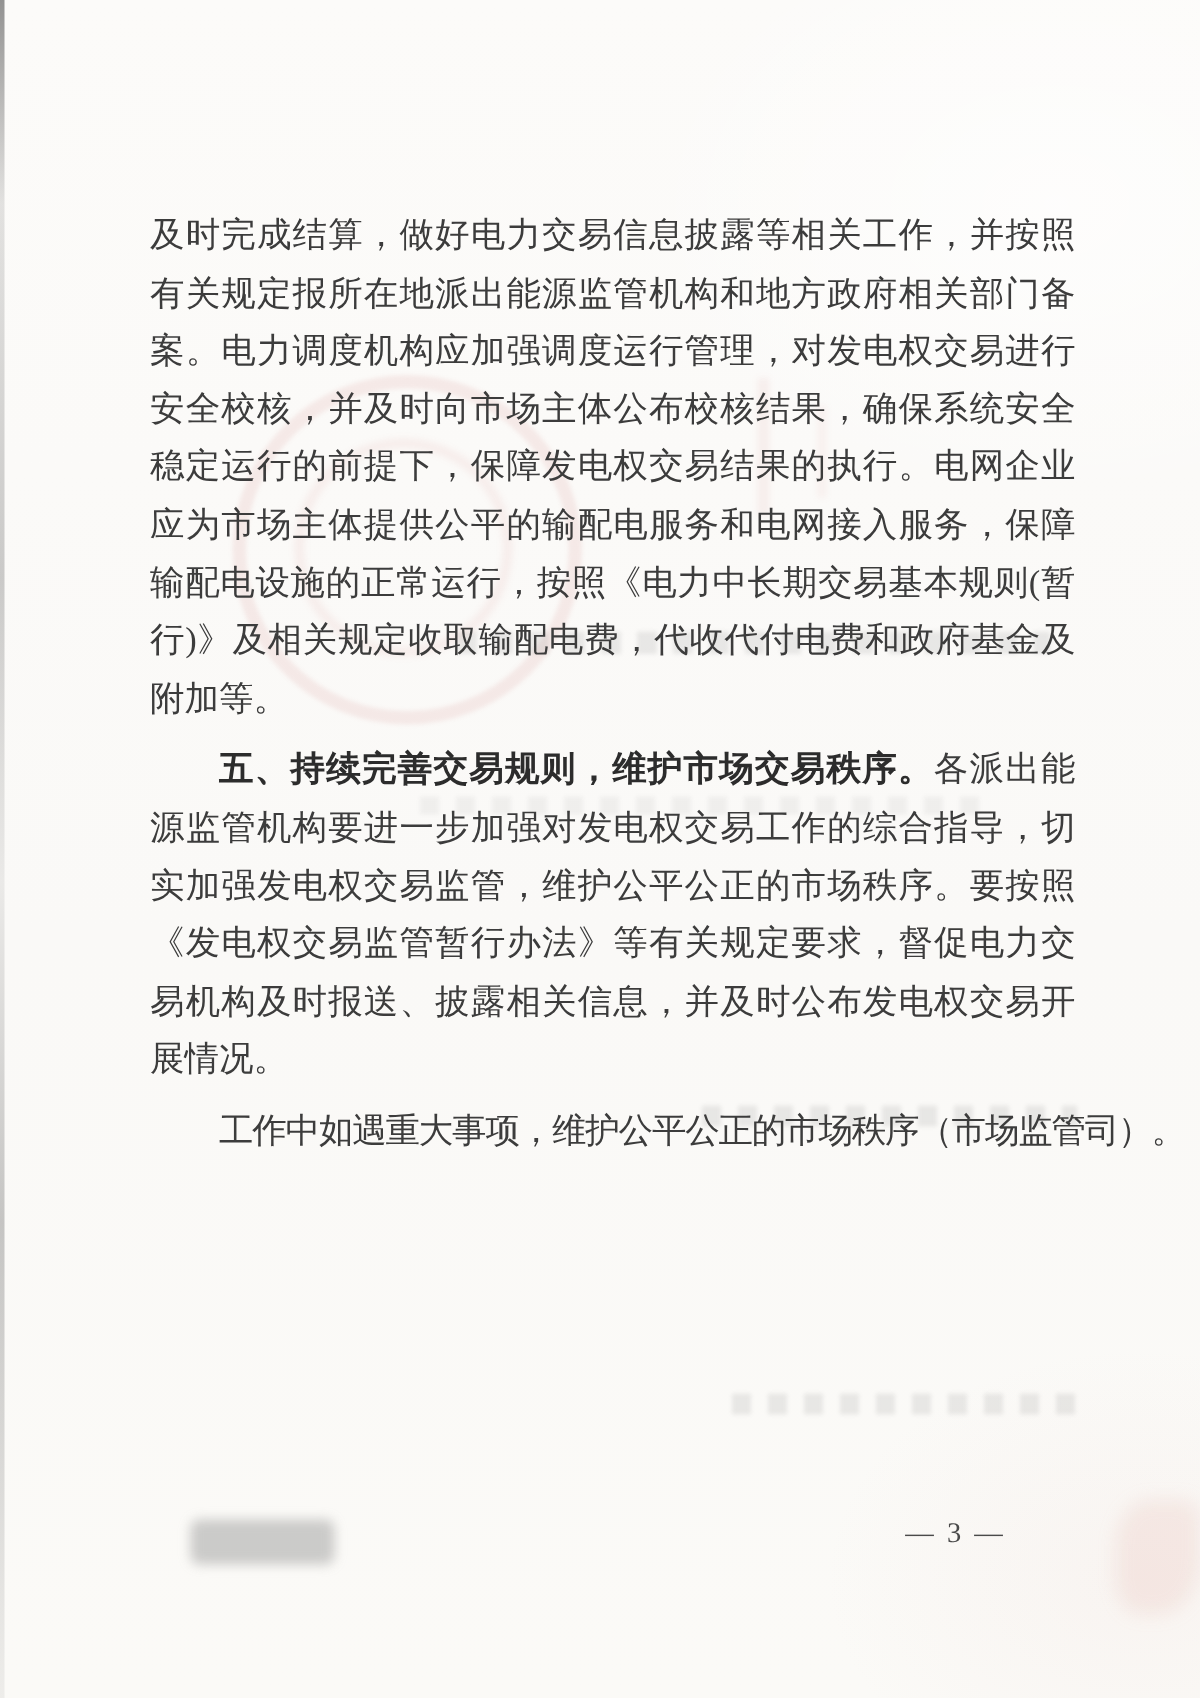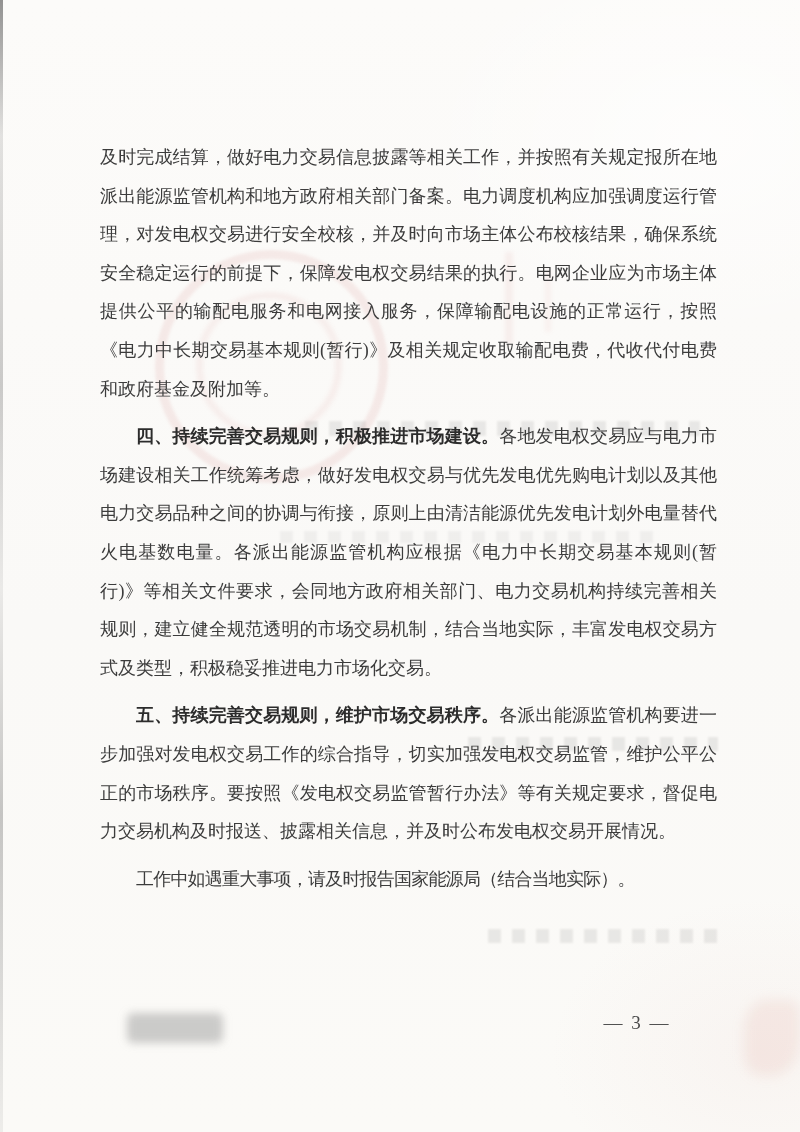--- a/index.html
+++ b/index.html
@@ -32,21 +32,21 @@
       rgba(120,120,120,.12) 52%,
       rgba(85,85,85,.32) 72%,
       rgba(120,120,120,.10) 100%);
   }
   .doc-body {
     position: absolute;
     left: 100px;
     top: 138px;
     width: 617px;
     color: #3c3c3c;
-    font-size: 18px;
+    font-size: 23px;
     line-height: 38.6px;
     text-align: justify;
   }
   .para { margin: 0; }
   .para + .para { margin-top: 9px; }
   .para.indent { text-indent: 2em; }
   .seg.bold {
     font-weight: 700;
     color: #2c2c2c;
   }
@@ -137,20 +137,19 @@
   <div class="seal-trace-2"></div>
   <div class="bleed bleed-1"></div>
   <div class="bleed bleed-2"></div>
   <div class="bleed bleed-3"></div>
   <div class="bleed bleed-4"></div>
   <div class="bleed-blob"></div>
   <div class="pink-smudge"></div>
 
   <div class="doc-body">
       <p class="para"><span class="seg">及时完成结算，做好电力交易信息披露等相关工作，并按照有关规定报所在地派出能源监管机构和地方政府相关部门备案。电力调度机构应加强调度运行管理，对发电权交易进行安全校核，并及时向市场主体公布校核结果，确保系统安全稳定运行的前提下，保障发电权交易结果的执行。电网企业应为市场主体提供公平的输配电服务和电网接入服务，保障输配电设施的正常运行，按照《电力中长期交易基本规则(暂行)》及相关规定收取输配电费，代收代付电费和政府基金及附加等。</span></p>
-      <p class="para indent"><span class="seg bold">四、持续完善交易规则，积极推进市场建设。</span><span class="seg">各地发电权交易应与电力市场建设相关工作统筹考虑，做好发电权交易与优先发电优先购电计划以及其他电力交易品种之间的协调与衔接，原则上由清洁能源优先发电计划外电量替代火电基数电量。各派出能源监管机构应根据《电力中长期交易基本规则(暂行)》等相关文件要求，会同地方政府相关部门、电力交易机构持续完善相关规则，建立健全规范透明的市场交易机制，结合当地实际，丰富发电权交易方式及类型，积极稳妥推进电力市场化交易。</span></p>
       <p class="para indent"><span class="seg bold">五、持续完善交易规则，维护市场交易秩序。</span><span class="seg">各派出能源监管机构要进一步加强对发电权交易工作的综合指导，切实加强发电权交易监管，维护公平公正的市场秩序。要按照《发电权交易监管暂行办法》等有关规定要求，督促电力交易机构及时报送、披露相关信息，并及时公布发电权交易开展情况。</span></p>
-      <p class="para indent oneline"><span class="seg">工作中如遇重大事项，请及时报告国家能源局（结合当地实际）。</span></p>
+      <p class="para indent oneline"><span class="seg">工作中如遇重大事项，维护公平公正的市场秩序（市场监管司）。</span></p>
     </div>
 
   <div class="page-number">— 3 —</div>
 
 </div>
 
 </body></html>

